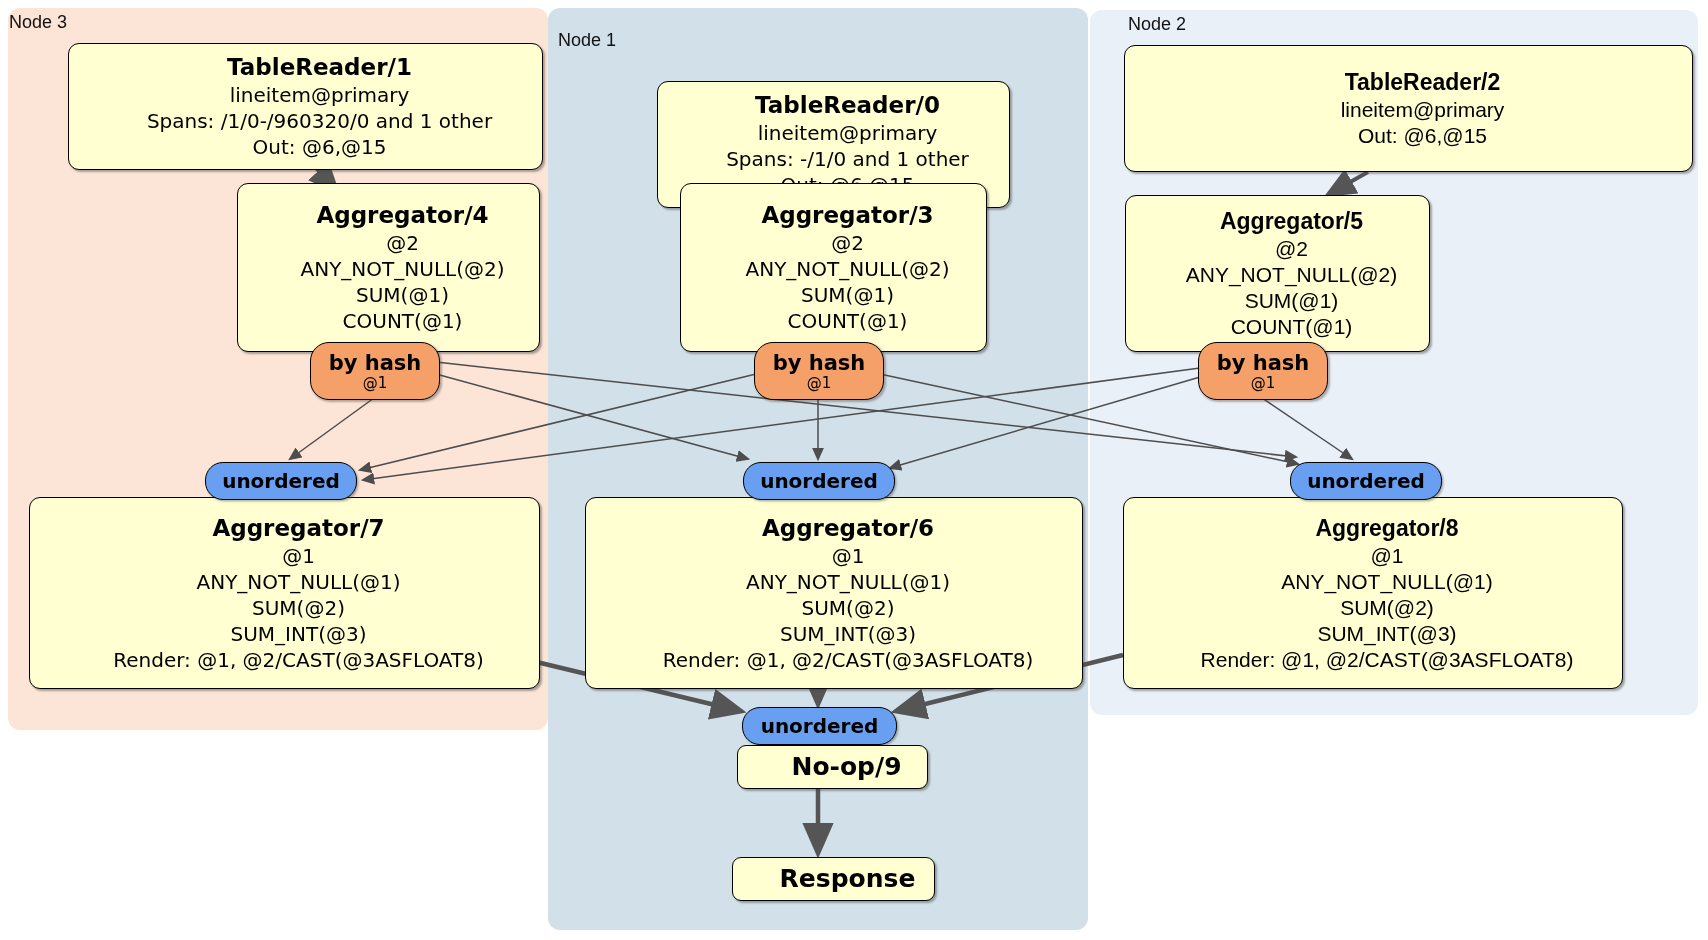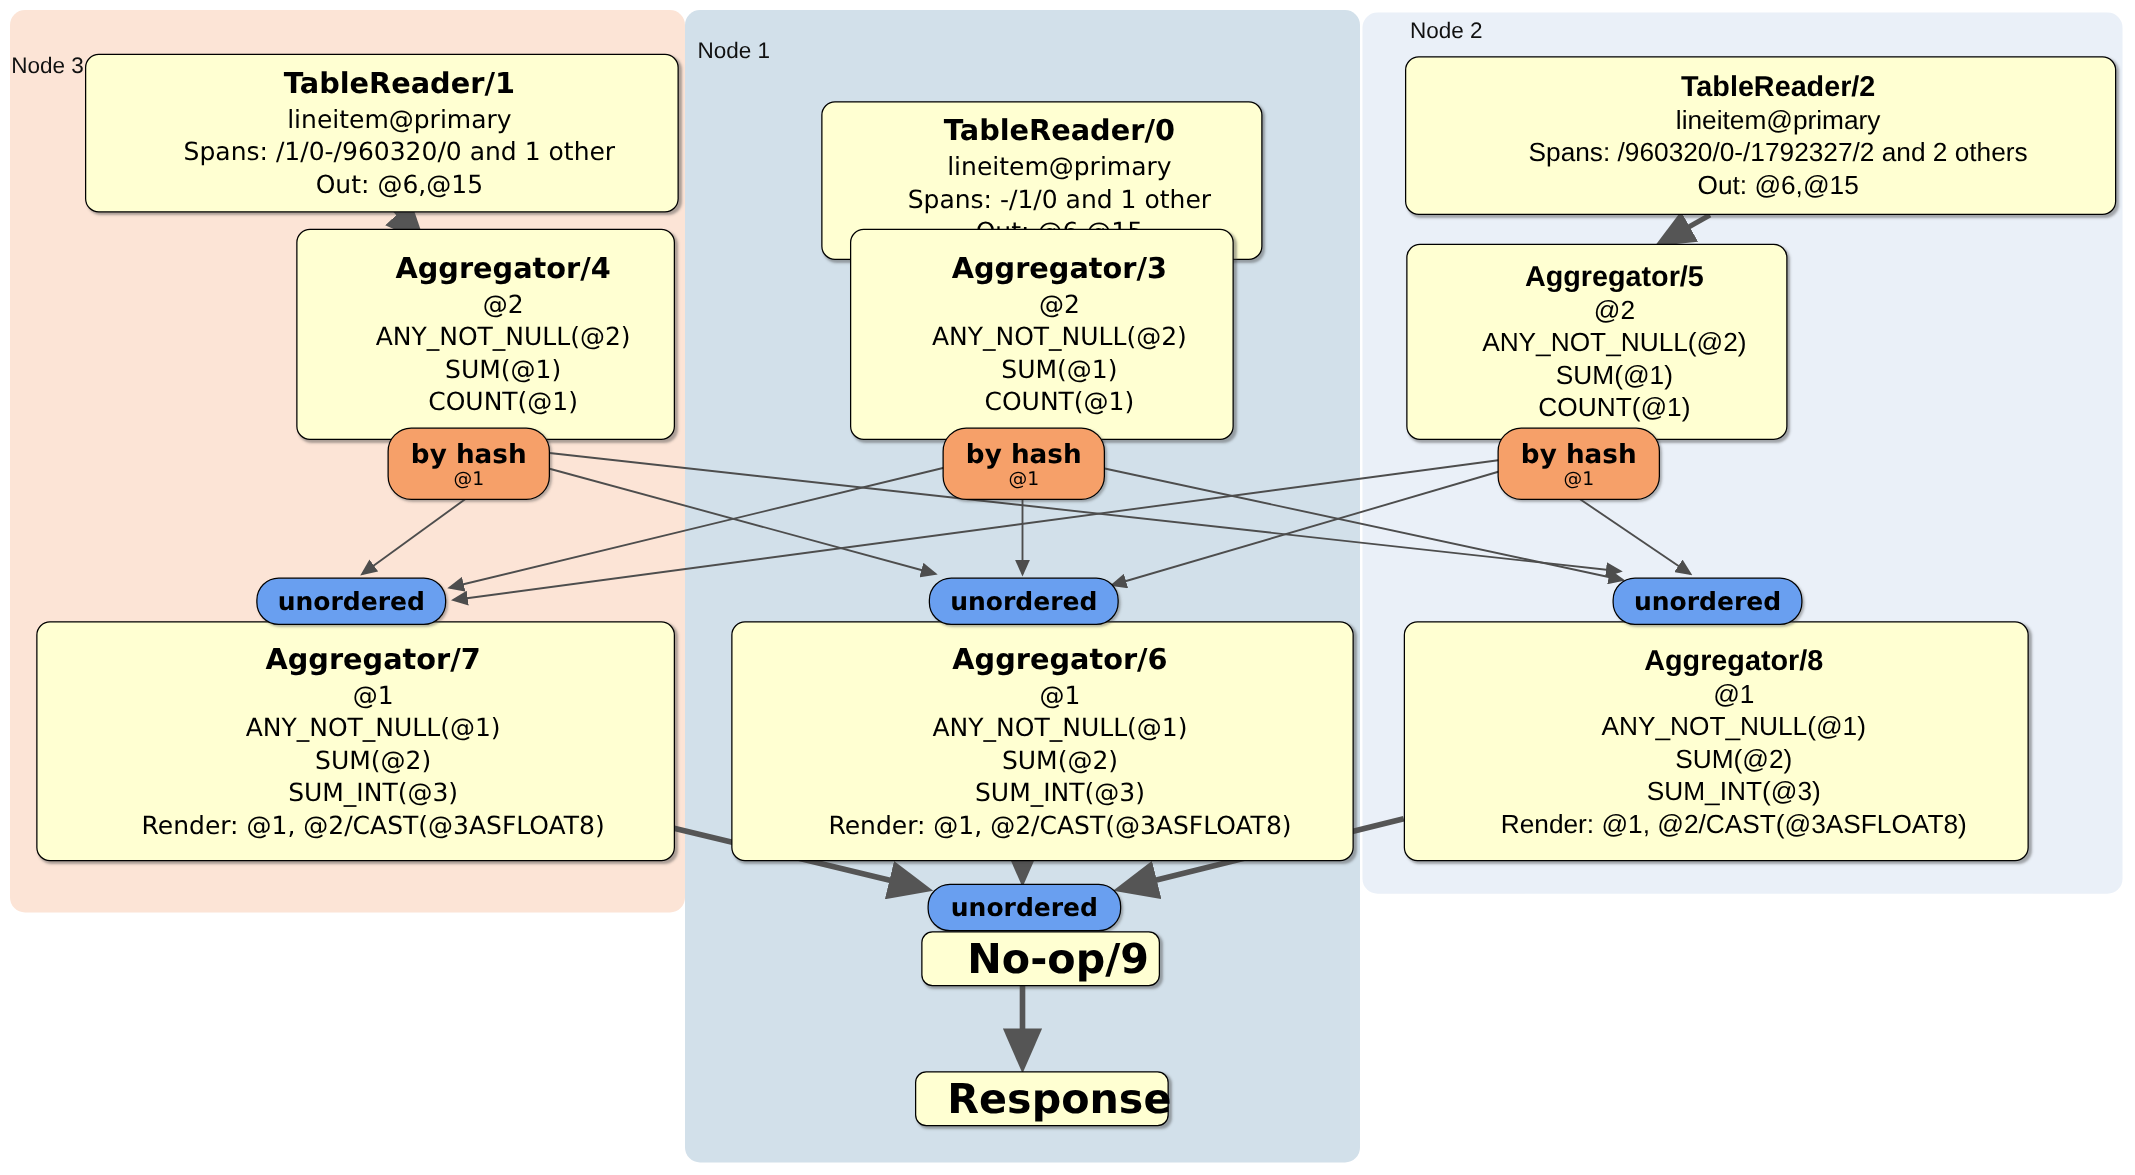--- a/index.html
+++ b/index.html
@@ -5,36 +5,36 @@
   html,body{margin:0;padding:0;background:#ffffff;}
   body{position:relative;width:1708px;height:940px;overflow:hidden;
        font-family:"DejaVu Sans",sans-serif;color:#000;}
   .region{position:absolute;border-radius:12px;}
   .region-label{position:absolute;font-size:18px;font-family:"Liberation Sans",sans-serif;color:#111;}
   .pbox{position:absolute;background:#ffffd2;border:1.6px solid #000;border-radius:11px;
         box-shadow:2px 2px 2px rgba(70,70,70,0.45);
         display:flex;flex-direction:column;justify-content:center;align-items:center;
         text-align:center;line-height:26px;font-size:20px;padding-left:28px;}
   .pbox .title{font-weight:bold;font-size:23px;line-height:29px;}
-  .pbox .big{font-size:33px;line-height:30px;}
+  .pbox .big{font-size:25px;line-height:30px;}
   .pill{position:absolute;border:1.8px solid #000;display:flex;flex-direction:column;
         justify-content:center;align-items:center;text-align:center;
         box-shadow:1.5px 1.5px 2px rgba(70,70,70,0.4);}
   .router{background:#f6a069;border-radius:19px;}
   .router .rl{font-weight:bold;font-size:21px;line-height:24px;}
   .router .rd{font-size:15px;line-height:17px;}
   .sync{background:#699ff0;border-radius:18px;font-weight:bold;font-size:20px;}
   .n2{font-family:"Liberation Sans",sans-serif;}
   svg.edges{position:absolute;left:0;top:0;pointer-events:none;}
 </style>
 </head>
 <body>
 
 <div class="region" style="left:8px;top:8px;width:540px;height:722px;background:#fce4d6;">
-  <span class="region-label" style="left:1px;top:4px;margin-top:30px;">Node 3</span>
+  <span class="region-label" style="left:1px;top:4px;">Node 3</span>
 </div>
 <div class="region" style="left:548px;top:8px;width:540px;height:922px;background:#d2e0ea;">
   <span class="region-label" style="left:10px;top:2px;margin-top:20px;">Node 1</span>
 </div>
 <div class="region" style="left:1090px;top:10px;width:608px;height:705px;background:#eaf0f8;">
   <span class="region-label" style="left:10px;top:4px;margin-left:28px;">Node 2</span>
 </div>
 
 <svg class="edges" width="1708" height="940" viewBox="0 0 1708 940">
   <defs>
@@ -107,21 +107,20 @@
   <div>@1</div>
   <div>ANY_NOT_NULL(@1)</div>
   <div>SUM(@2)</div>
   <div>SUM_INT(@3)</div>
   <div>Render: @1, @2/CAST(@3ASFLOAT8)</div>
 </div>
 
 <div class="pbox n2" style="left:1124px;top:45px;width:539px;height:125px;font-size:21px;">
   <div class="title">TableReader/2</div>
   <div>lineitem@primary</div>
-  <div>Spans: /960320/0-/1792327/2 and 2 others</div>
   <div>Out: @6,@15</div>
 </div>
 <div class="pbox n2" style="left:1125px;top:195px;width:275px;height:155px;font-size:21px;">
   <div class="title">Aggregator/5</div>
   <div>@2</div>
   <div>ANY_NOT_NULL(@2)</div>
   <div>SUM(@1)</div>
   <div>COUNT(@1)</div>
 </div>
 <div class="pbox n2" style="left:1123px;top:497px;width:470px;height:190px;font-size:21px;">

